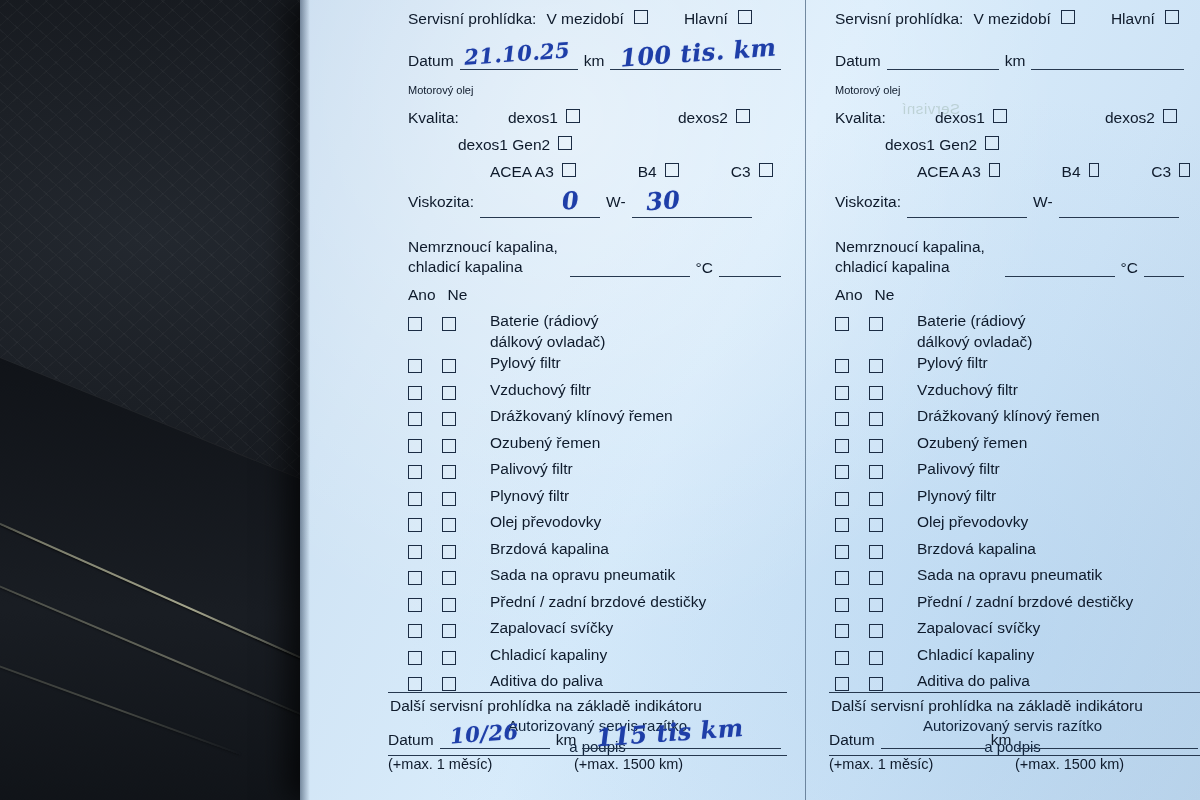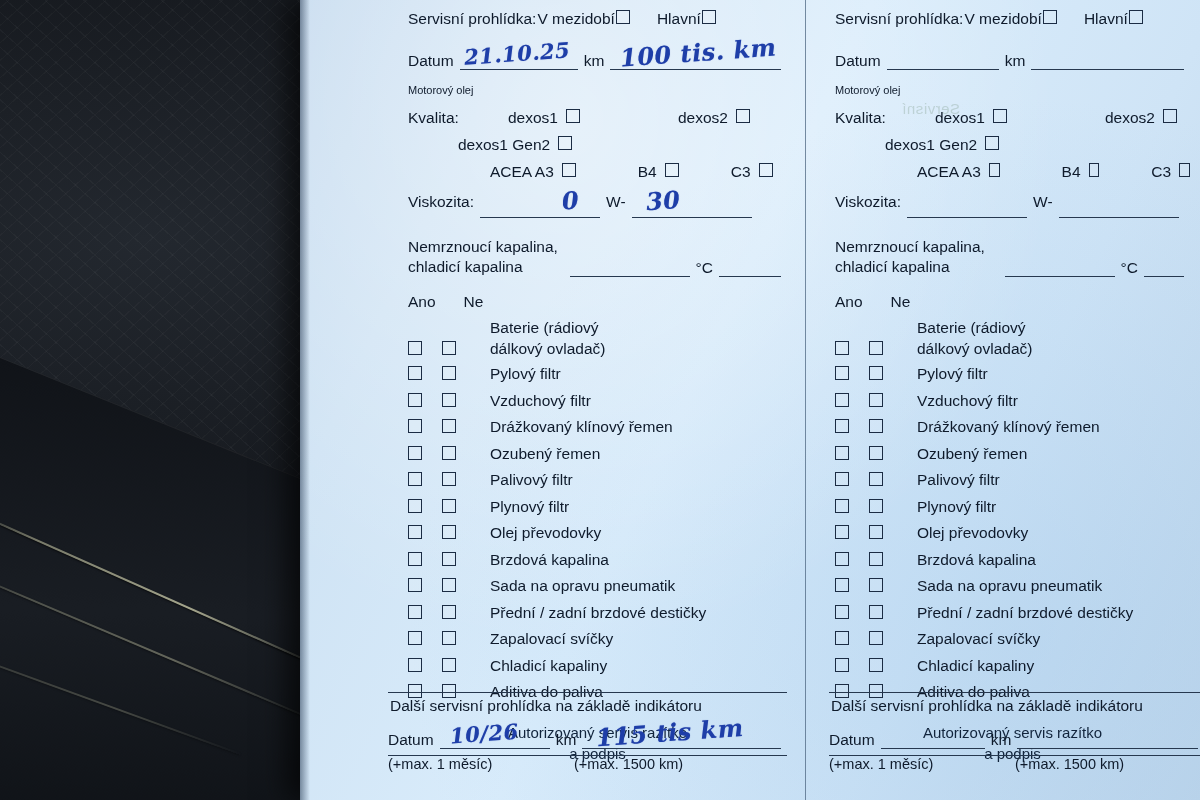--- a/index.html
+++ b/index.html
@@ -129,21 +129,21 @@
     height: 12px;
     border: 1.6px solid #1b2c44;
     background: rgba(255,255,255,.10);
     vertical-align: -1px;
   }
 
   
   .top-line {
     display: flex;
     align-items: baseline;
-    gap: 1px;
+    gap: 10px;
     font-size: 15.5px;
     padding-top: 10px;
   }
   .top-line .gap-l { margin-left: 26px; }
   .date-line {
     display: flex;
     align-items: flex-end;
     font-size: 15.5px;
     margin-top: 12px;
     height: 30px;
@@ -182,28 +182,28 @@
   .coolant {
     display: flex;
     align-items: flex-end;
     margin-top: 14px;
     font-size: 15.5px;
   }
   .coolant .two-line { line-height: 20px; }
 
   .anone {
     font-size: 15.5px;
-    margin-top: 16px;
-    display: flex;
-    gap: 28px;
+    margin-top: 9px;
+    display: flex;
+    gap: 12px;
   }
   .items { margin-top: 6px; }
   .item {
     display: flex;
-    align-items: flex-end;
+    align-items: flex-start;
     font-size: 15.5px;
     line-height: 22.5px;
     min-height: 22.5px;
   }
   .item .b1 { width: 34px; flex: 0 0 34px; padding-top: 4px; }
   .item .b2 { width: 48px; flex: 0 0 48px; padding-top: 4px; }
   .item .txt { white-space: pre-line; }
   .item.tall { line-height: 21px; }
 
   .stamp {

